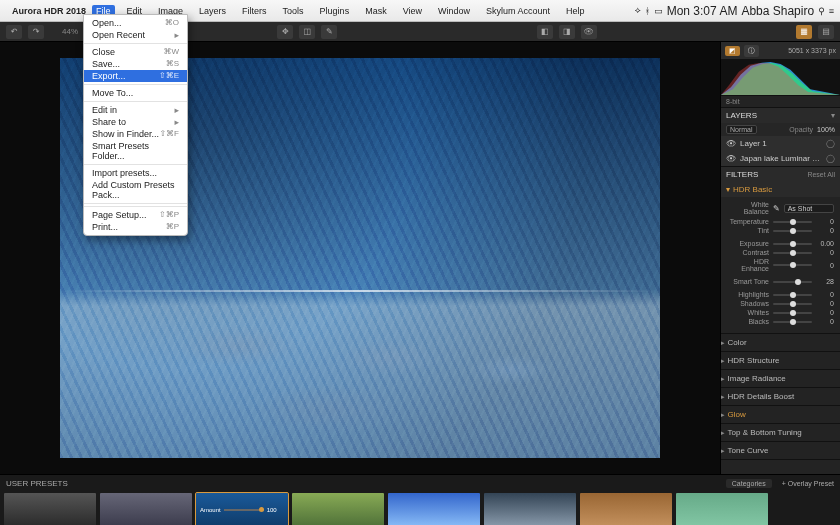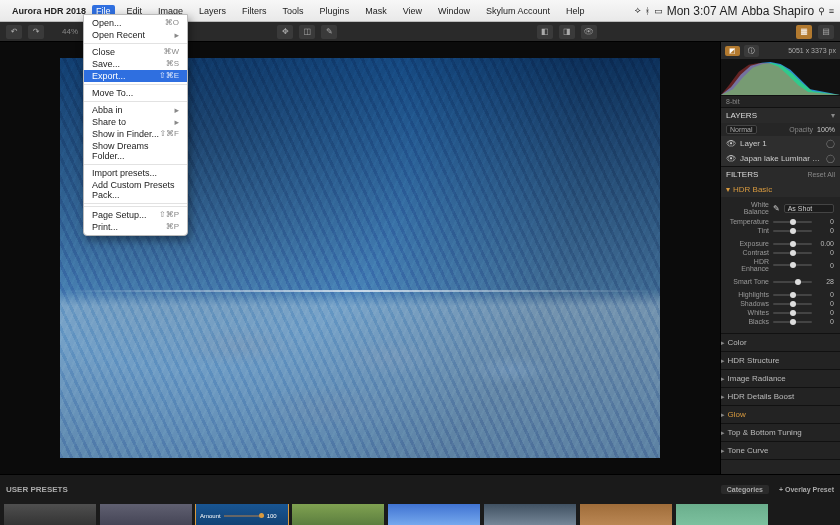--- a/index.html
+++ b/index.html
@@ -71,21 +71,21 @@
   .slider-row .sl-track { flex: 1; height: 2px; background: #444; position: relative; border-radius: 1px; }
   .slider-row .sl-thumb { position: absolute; top: -2px; width: 6px; height: 6px; background: #ddd; border-radius: 50%; transform: translateX(-50%); }
   .slider-row .sl-val { width: 18px; text-align: right; color: #bbb; font-size: 7px; }
   .wb-row { display:flex; align-items:center; gap:4px; margin-bottom:3px; }
   .wb-row .sel { background:#1c1c1c; border:1px solid #444; border-radius:2px; padding:0 3px; font-size:7px; color:#ccc; flex:1; }
   .collapse-row { display: flex; align-items: center; padding: 4px 0; color: #bbb; border-bottom: 1px solid #111; font-size: 8px; cursor: default; }
   .collapse-row .chev { margin-right: 3px; color: #888; font-size: 7px; }
   .collapse-row.glow { color: #d89a3f; }
   
   .presets { height: 59px; background: #1a1a1a; border-top: 1px solid #000; display: flex; flex-direction: column; }
-  .presets-header { display: flex; align-items: center; padding: 10px 6px; color: #aaa; font-size: 8px; font-weight: bold; }
+  .presets-header { display: flex; align-items: center; padding: 4px 6px; color: #aaa; font-size: 8px; }
   .presets-header .flex { flex: 1; }
   .presets-header .cat { background:#2a2a2a; padding:1px 6px; border-radius:2px; font-size:7px; margin-left:auto; }
   .presets-row { flex: 1; display: flex; align-items: center; padding: 0 4px; gap: 4px; overflow: hidden; }
   .preset-thumb { width: 92px; height: 40px; background: #333; position: relative; border-radius: 1px; overflow: hidden; flex-shrink: 0; }
   .preset-thumb.selected { outline: 1px solid #d89a3f; }
   .preset-thumb .pt-label { position: absolute; left: 3px; bottom: 2px; font-size: 6px; color: #fff; text-shadow: 0 0 2px #000; white-space: nowrap; overflow:hidden; text-overflow:ellipsis; max-width:86px; }
   .preset-thumb.selected .amount { position:absolute; left:4px; top:14px; font-size:6px; color:#fff; display:flex; align-items:center; gap:3px; }
   .preset-thumb.selected .amount .bar { width:40px; height:2px; background:#666; position:relative; }
   .preset-thumb.selected .amount .bar::after { content:""; position:absolute; right:0; top:-2px; width:5px; height:5px; background:#d89a3f; border-radius:50%; }
 </style>
@@ -127,33 +127,33 @@
     <div class="dd-item highlight">
       <span>Export...</span>
       <span class="sc">⇧⌘E</span>
     </div>
     <div class="dd-sep"></div>
     <div class="dd-item">
       <span>Move To...</span>
     </div>
     <div class="dd-sep"></div>
     <div class="dd-item">
-      <span>Abba in</span>
+      <span>Edit in</span>
       <span class="arrow">▸</span>
     </div>
     <div class="dd-item">
       <span>Share to</span>
       <span class="arrow">▸</span>
     </div>
     <div class="dd-item">
       <span>Show in Finder...</span>
       <span class="sc">⇧⌘F</span>
     </div>
     <div class="dd-item">
-      <span>Show Dreams Folder...</span>
+      <span>Smart Presets Folder...</span>
     </div>
     <div class="dd-sep"></div>
     <div class="dd-item">
       <span>Import presets...</span>
     </div>
     <div class="dd-item">
       <span>Add Custom Presets Pack...</span>
     </div>
     <div class="dd-sep"></div>
     <div class="dd-sep"></div>

